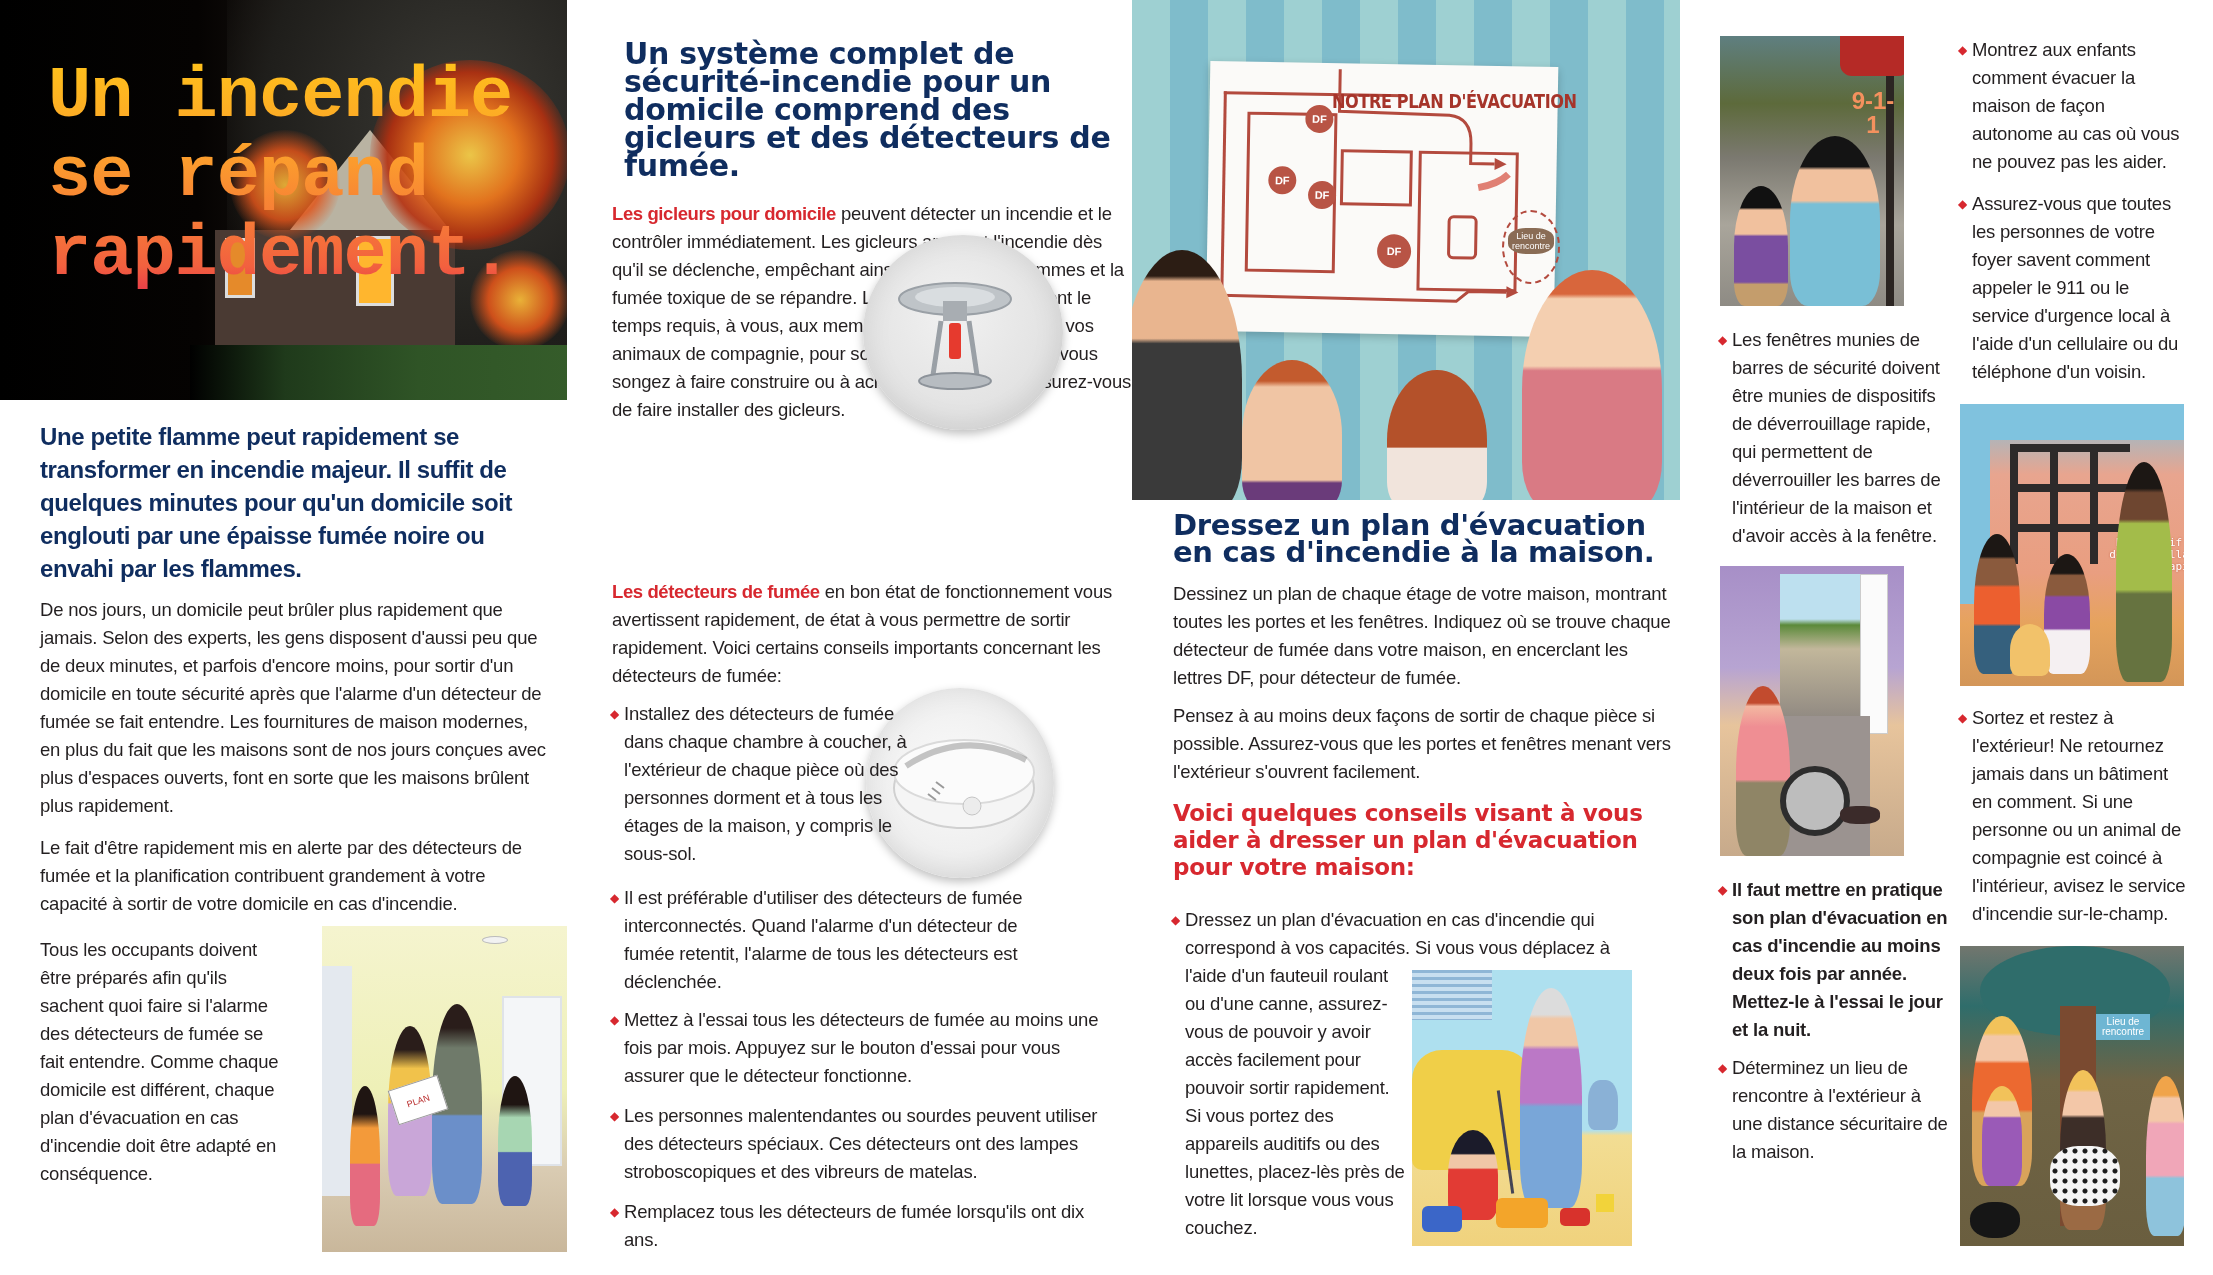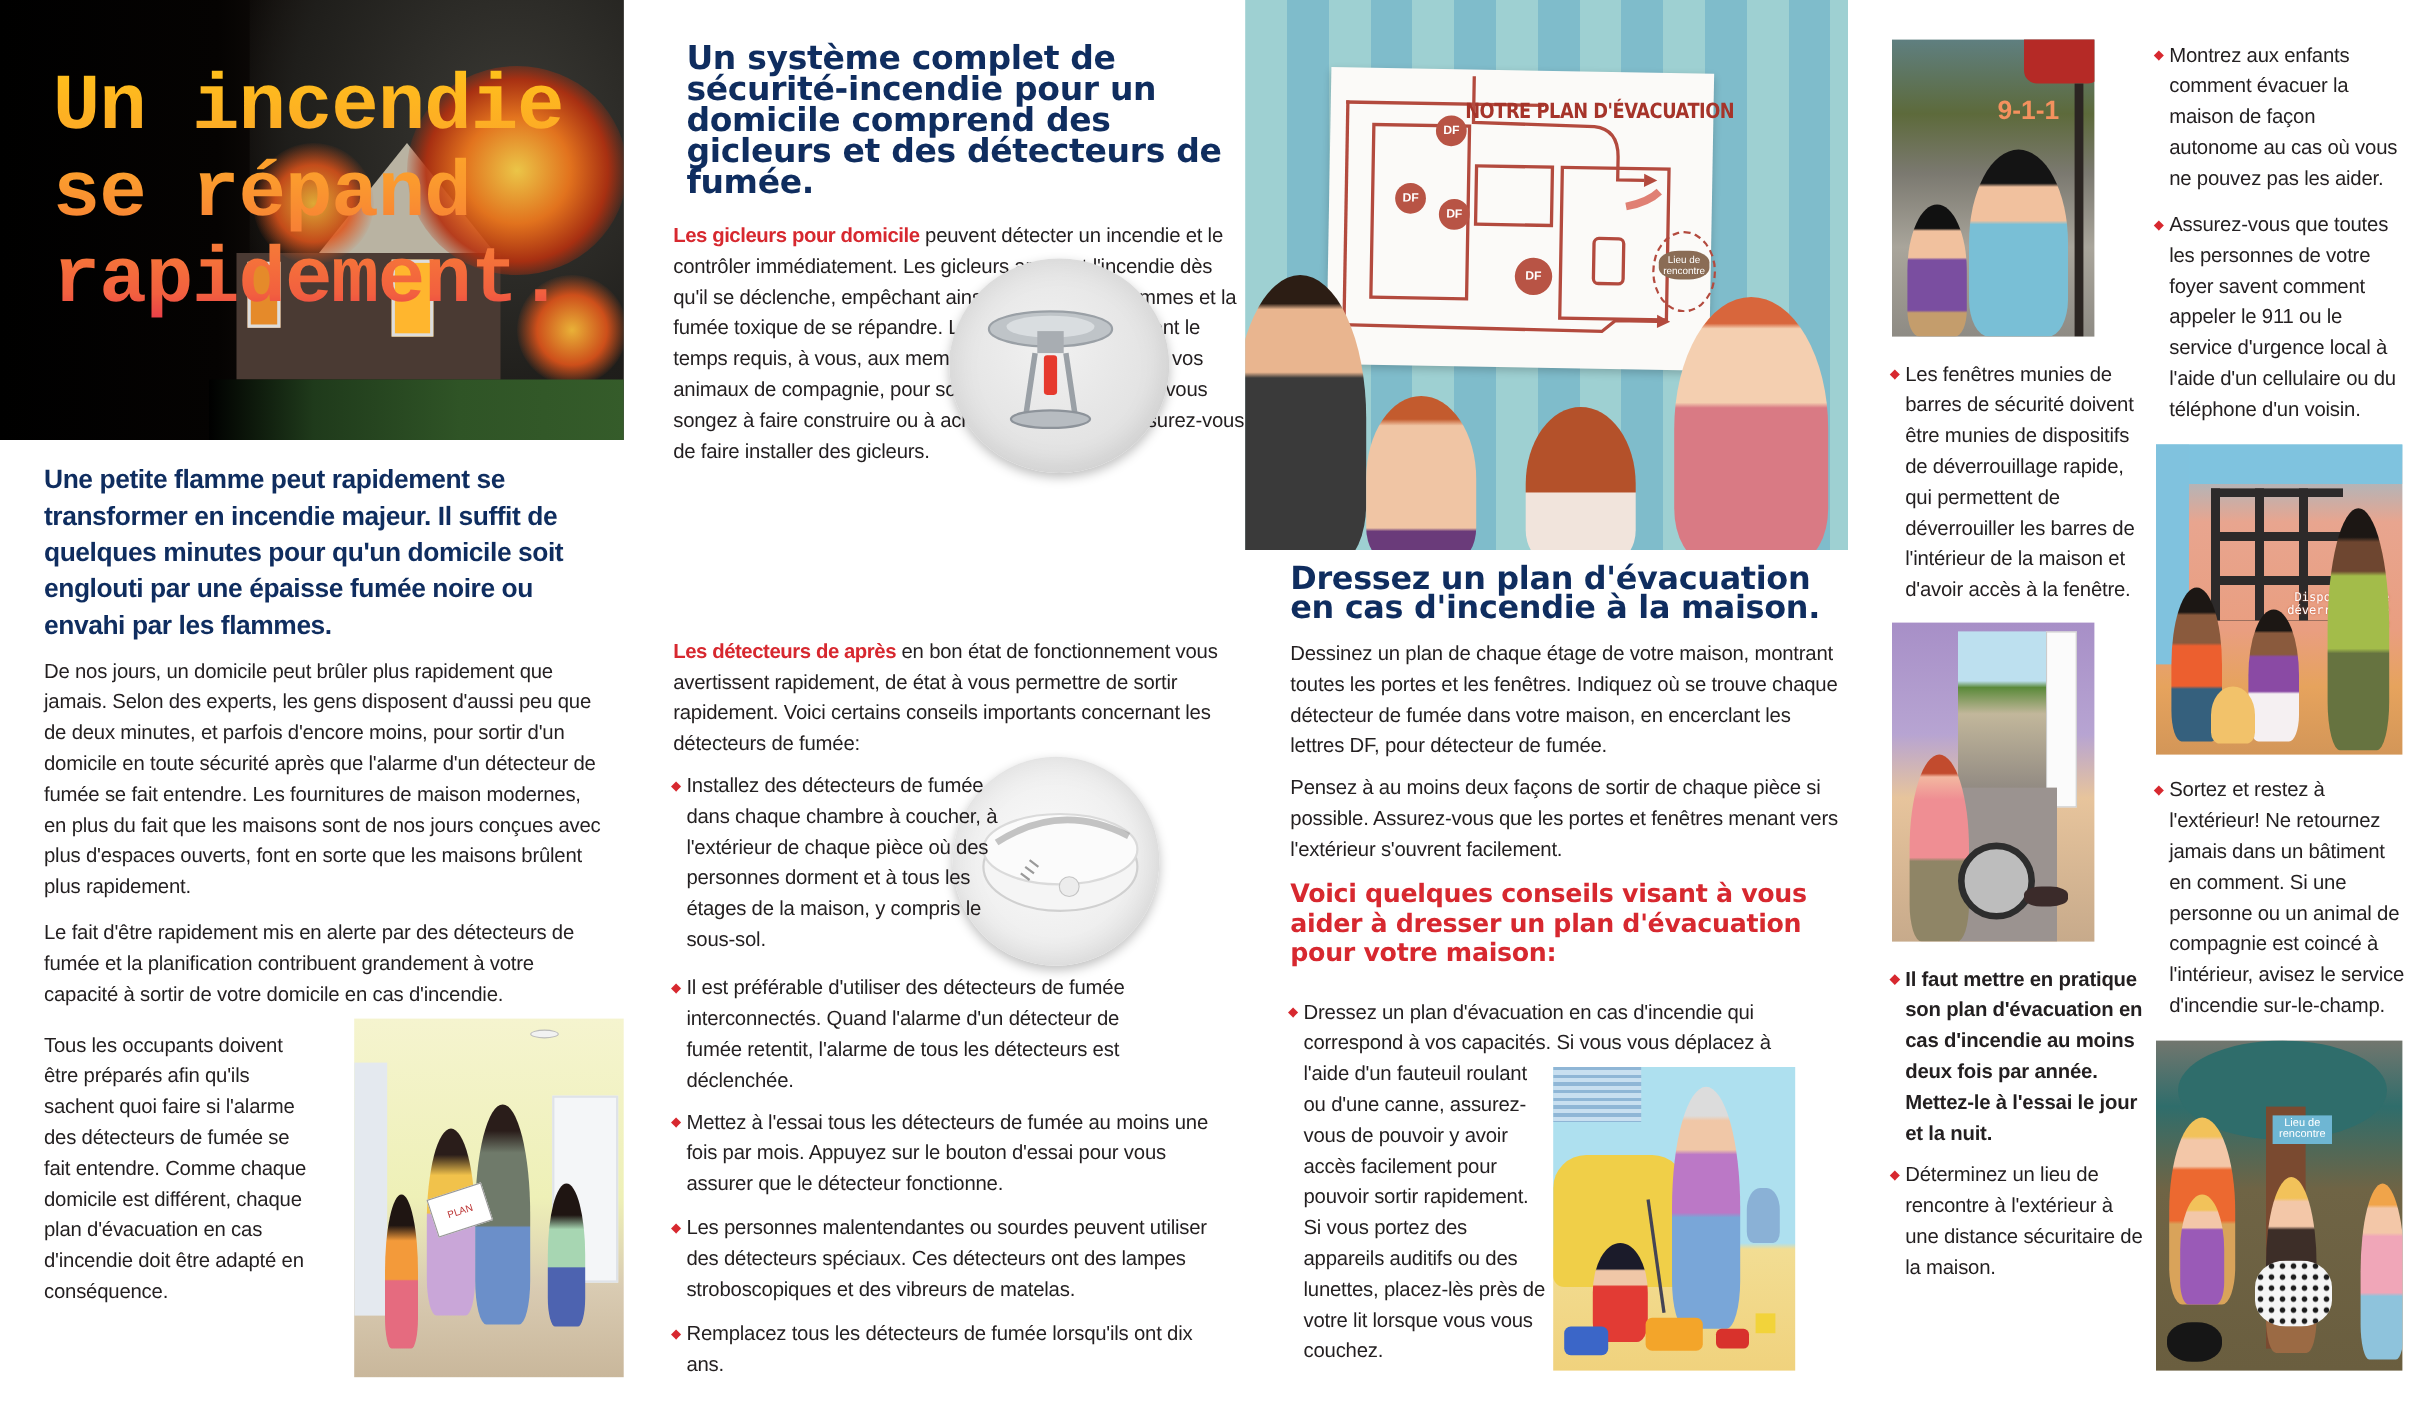--- a/index.html
+++ b/index.html
@@ -86,21 +86,21 @@
   
   .p4-illus { position: absolute; overflow: hidden; }
   #illus-911 { left: 1720px; top: 36px; width: 184px; height: 270px;
           background: linear-gradient(180deg, #5f7f80 0%, #5d6a3b 25%, #7b7970 45%, #a9a59b 70%, #8e8b84 100%); }
   #illus-bars { left: 1960px; top: 404px; width: 224px; height: 282px;
           background: linear-gradient(180deg, #7fc3df 0%, #e8a58f 25%, #e99e80 60%, #e6a35d 78%, #d39658 100%); }
   #illus-wheelchair { left: 1720px; top: 566px; width: 184px; height: 290px;
           background: linear-gradient(180deg, #a78fc7 0%, #b7a4d2 35%, #e7c49c 55%, #c7aa8b 100%); }
   #illus-meeting { left: 1960px; top: 946px; width: 224px; height: 300px;
           background: linear-gradient(180deg, #72766e 0%, #2f6d6b 20%, #6f6445 45%, #6a5e3f 100%); }
-  .illus-sign { position: absolute; color: #fff; font-size: 10px; line-height: 10px; text-align: center; padding: 3px 4px; }
+  .illus-sign { position: absolute; color: #fff; font-size: 10px; line-height: 10px; text-align: center; padding: 3px 4px; margin-left: 30px; }
 
   #p4-b1 { position: absolute; left: 1960px; top: 36px; width: 230px; }
   #p4-b2 { position: absolute; left: 1960px; top: 190px; width: 230px; }
   #p4-b3 { position: absolute; left: 1720px; top: 326px; width: 230px; }
   #p4-b4 { position: absolute; left: 1960px; top: 704px; width: 230px; }
   #p4-b5 { position: absolute; left: 1720px; top: 876px; width: 230px; font-weight: bold; }
   #p4-b6 { position: absolute; left: 1720px; top: 1054px; width: 230px; }
 </style>
 </head>
 <body>
@@ -153,21 +153,21 @@
     <ellipse cx="92" cy="64" rx="56" ry="16" fill="#bfc4c8" stroke="#9aa0a6" stroke-width="2"></ellipse>
     <ellipse cx="92" cy="62" rx="40" ry="10" fill="#d9dde0"></ellipse>
     <rect x="80" y="66" width="24" height="20" fill="#a8adb2"></rect>
     <path d="M78 86 L70 140 M106 86 L114 140" stroke="#9aa0a6" stroke-width="5" fill="none"></path>
     <rect x="86" y="88" width="12" height="36" rx="3" fill="#e63a2e"></rect>
     <ellipse cx="92" cy="146" rx="36" ry="8" fill="#b7bcc1" stroke="#8d939a" stroke-width="2"></ellipse>
   </svg>
 </div>
 
 <p id="p2-detector-text" class="body-text">
-  <span class="red-lead">Les détecteurs de après</span><span> en bon état de fonctionnement vous avertissent rapidement, de état à vous permettre de sortir rapidement. Voici certains conseils importants concernant les détecteurs de fumée:</span>
+  <span class="red-lead">Les détecteurs de fumée</span><span> en bon état de fonctionnement vous avertissent rapidement, de état à vous permettre de sortir rapidement. Voici certains conseils importants concernant les détecteurs de fumée:</span>
 </p>
 
 <div id="detector-photo" class="circle-photo">
   <svg width="188" height="190" viewBox="0 0 188 190">
     <ellipse cx="98" cy="100" rx="70" ry="40" fill="#f5f5f5" stroke="#d0d0d0" stroke-width="2"></ellipse>
     <ellipse cx="98" cy="84" rx="70" ry="32" fill="#fbfbfb" stroke="#dadada" stroke-width="2"></ellipse>
     <path d="M40 78 Q98 40 160 72" stroke="#8c8c8c" stroke-width="6" fill="none" opacity=".5"></path>
     <circle cx="106" cy="118" r="9" fill="#ececec" stroke="#c4c4c4"></circle>
     <path d="M62 106 l8 6 M66 100 l8 6 M70 94 l8 6" stroke="#9a9a9a" stroke-width="2"></path>
   </svg>

